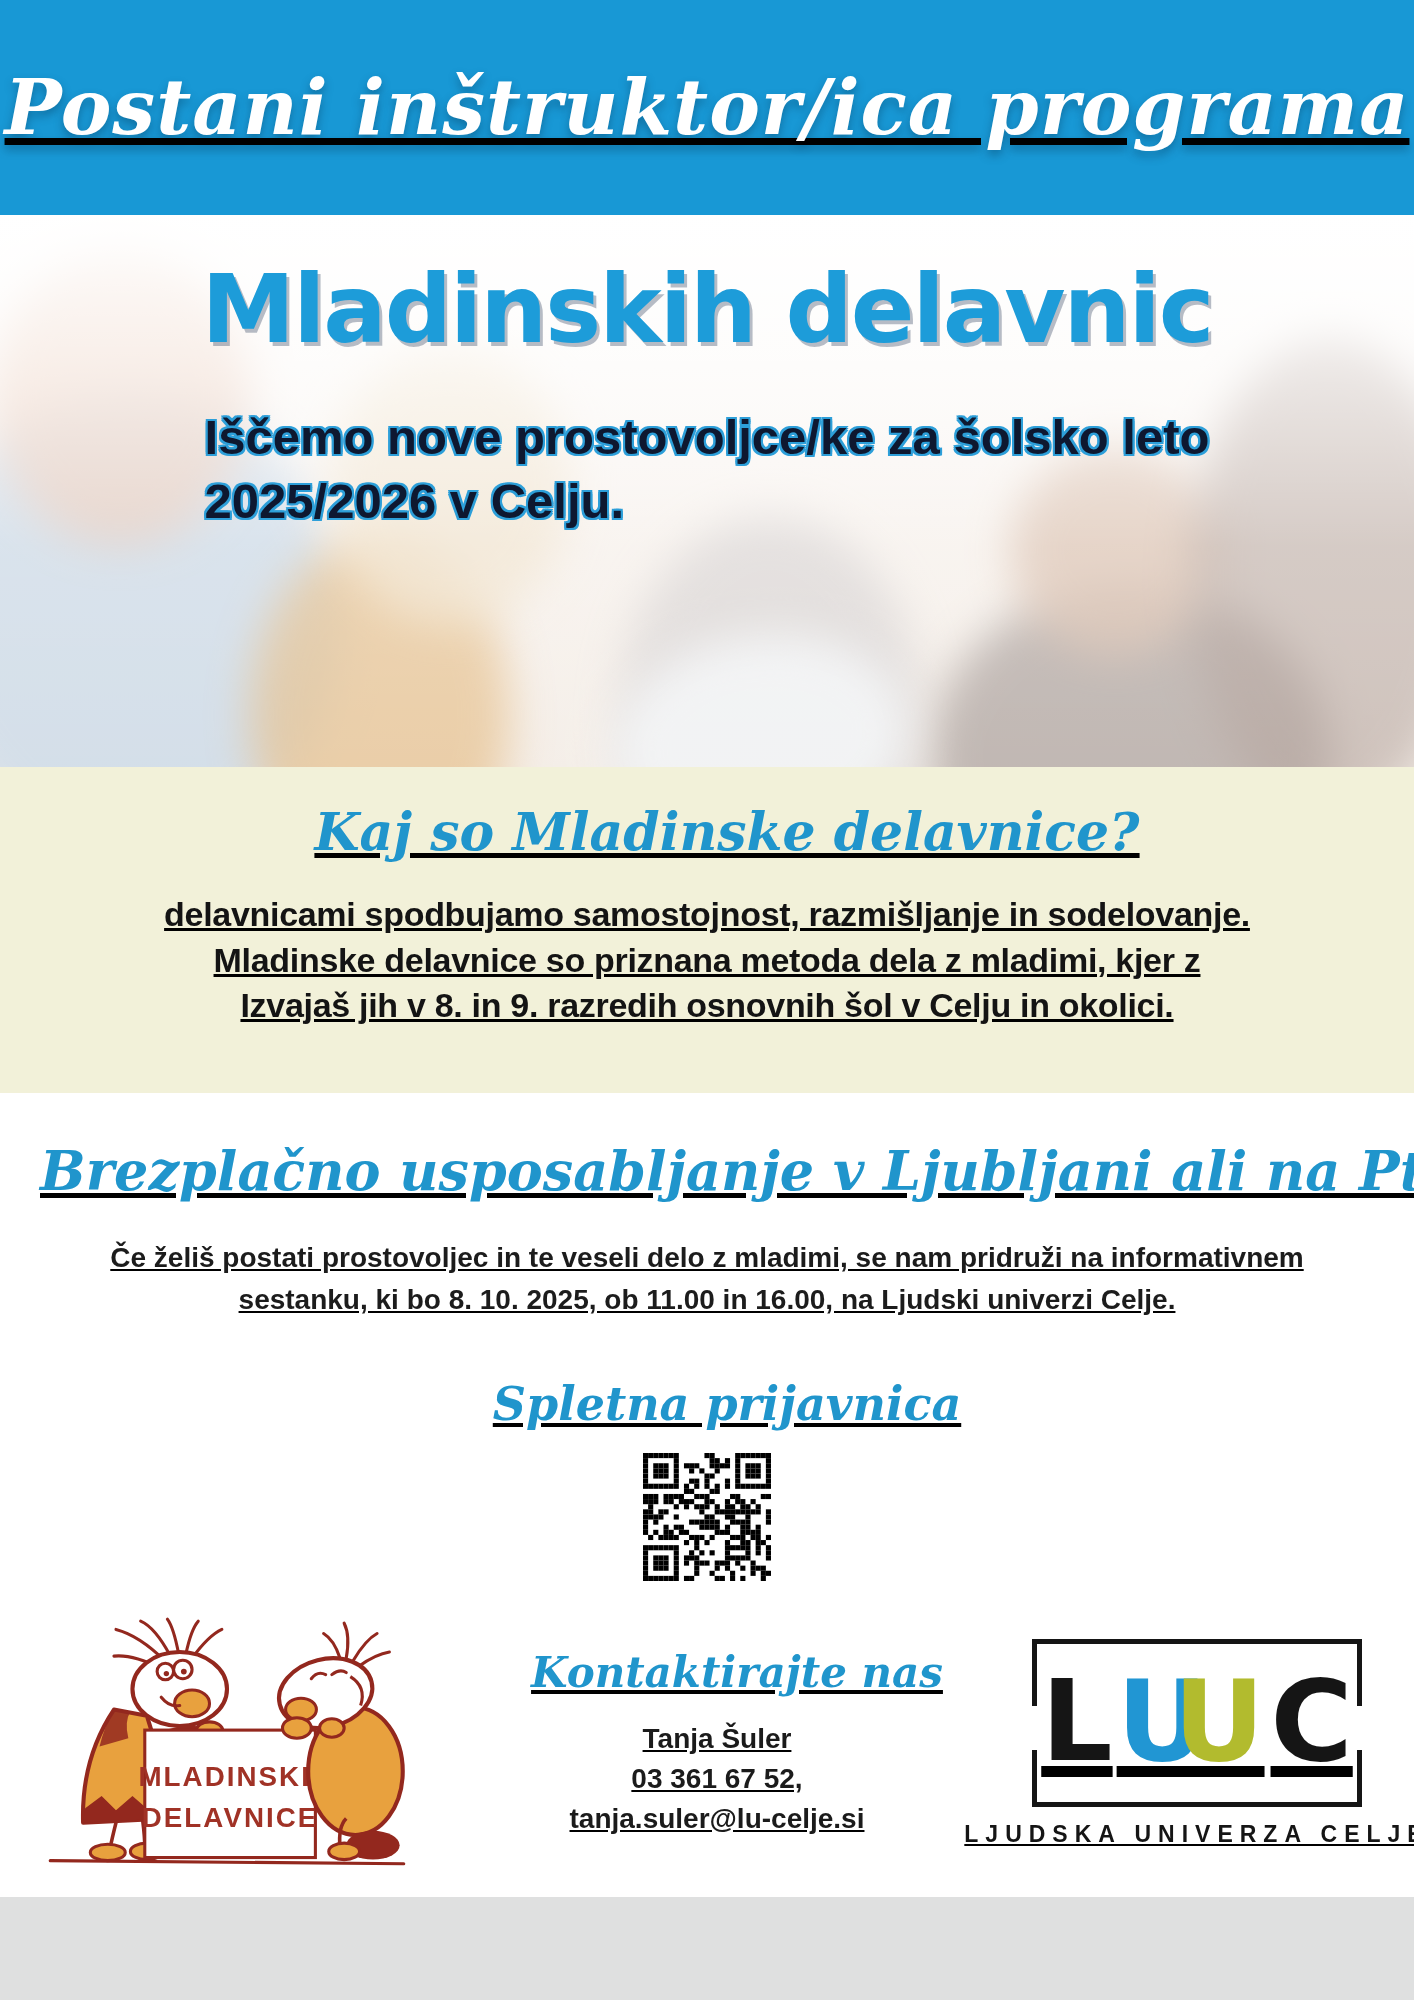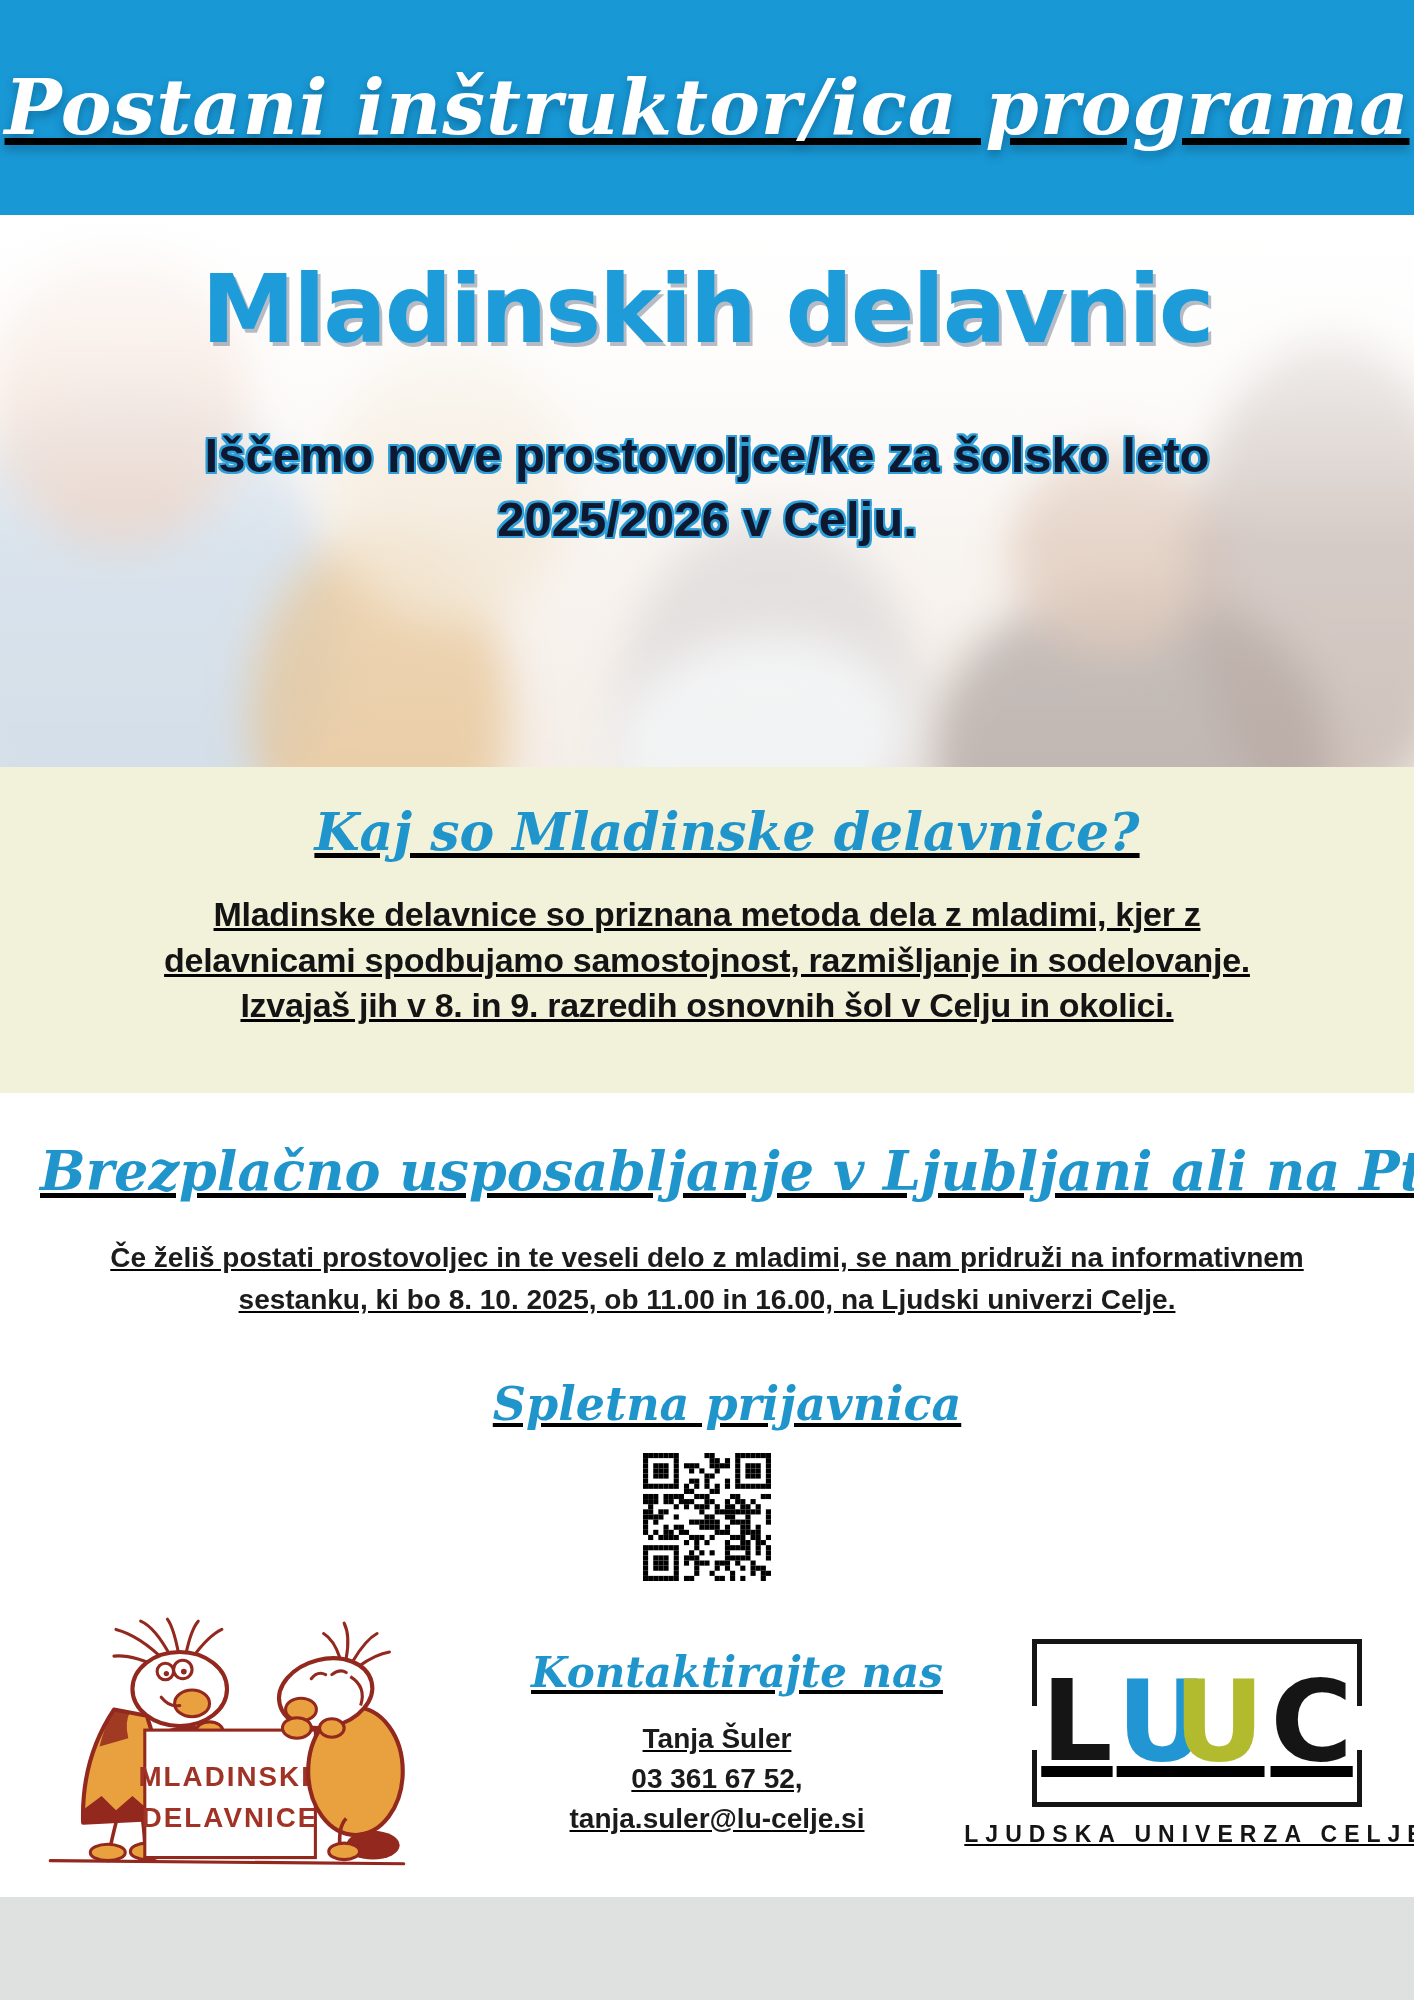--- a/index.html
+++ b/index.html
@@ -46,21 +46,21 @@
   .hero-text{ position:absolute; inset:0; display:flex; flex-direction:column; align-items:center; }
   .hero-title{
     margin-top:40px;
     font-family:"DejaVu Sans", sans-serif;
     font-weight:800; font-size:94px; letter-spacing:-2px;
     color:#1d9cd9;
     text-shadow:3px 4px 0 rgba(18,38,70,.30);
     white-space:nowrap;
   }
   .hero-sub{
-    margin-top:60px; text-align:center;
+    margin-top:42px; text-align:left;
     font-weight:700; font-size:49px; line-height:1.3;
     color:#0e1830;
     text-shadow:
       -2px -2px 0 #2d9fd9, 2px -2px 0 #2d9fd9,
       -2px  2px 0 #2d9fd9, 2px  2px 0 #2d9fd9,
       -2px  0   0 #2d9fd9, 2px  0   0 #2d9fd9,
        0   -2px 0 #2d9fd9, 0    2px 0 #2d9fd9;
   }
   
   .script{
@@ -146,22 +146,22 @@
       <div class="hero-title">Mladinskih delavnic</div>
       <div class="hero-sub">
         <div>Iščemo nove prostovoljce/ke za šolsko leto</div>
         <div>2025/2026 v Celju.</div>
       </div>
     </div>
   </section>
 
   <section class="cream">
     <h2 class="script">Kaj so Mladinske delavnice?</h2>
+    <div class="line">delavnicami spodbujamo samostojnost, razmišljanje in sodelovanje.</div>
     <div class="line">Mladinske delavnice so priznana metoda dela z mladimi, kjer z</div>
-    <div class="line">delavnicami spodbujamo samostojnost, razmišljanje in sodelovanje.</div>
     <div class="line">Izvajaš jih v 8. in 9. razredih osnovnih šol v Celju in okolici.</div>
   </section>
 
   <section class="main">
     <h2 class="script">Brezplačno usposabljanje v Ljubljani ali na Ptuju</h2>
     <div class="line">Če želiš postati prostovoljec in te veseli delo z mladimi, se nam pridruži na informativnem</div>
     <div class="line">sestanku, ki bo 8. 10. 2025, ob 11.00 in 16.00, na Ljudski univerzi Celje.</div>
 
     <h3 class="script signup-heading">Spletna prijavnica</h3>
     <div class="qr-wrap">

